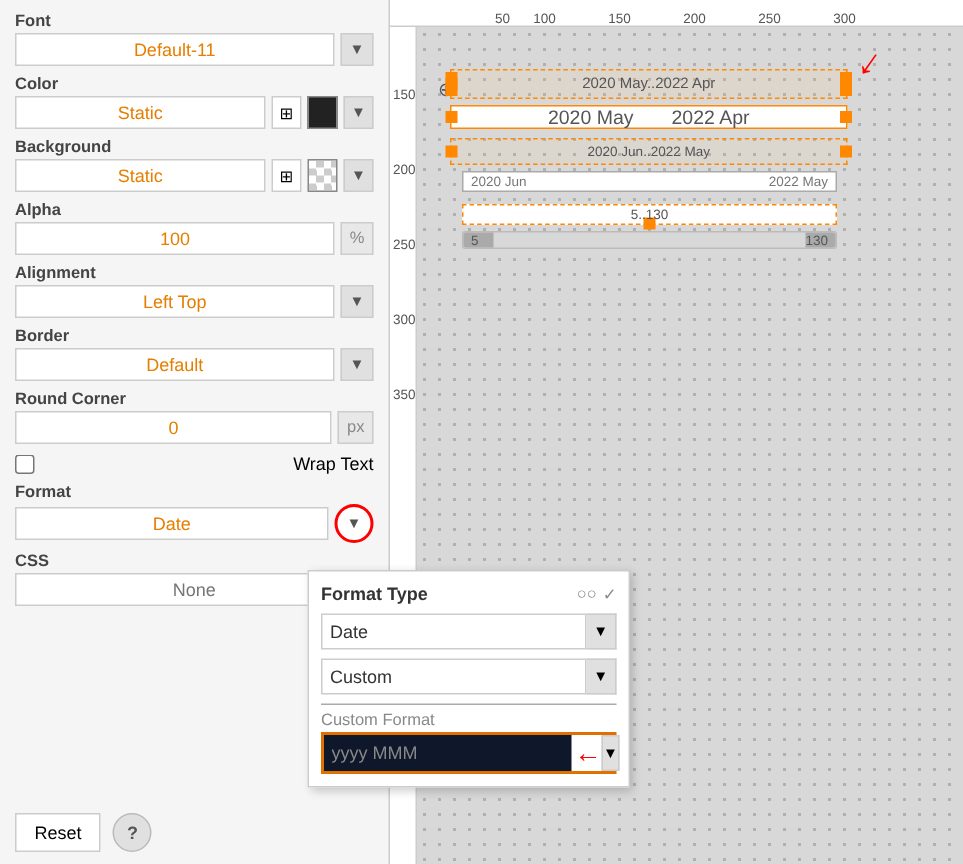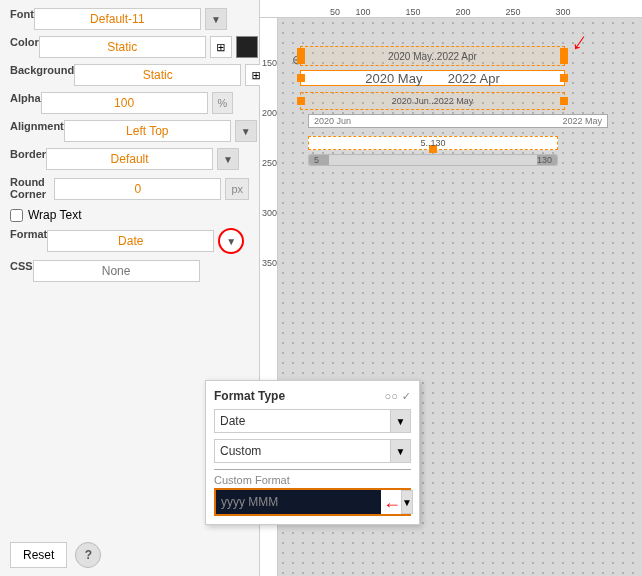--- a/index.html
+++ b/index.html
@@ -28,21 +28,21 @@
 
     .prop-label {
       color: #444;
       font-size: 11px;
       font-weight: bold;
       margin-bottom: 2px;
     }
 
     .prop-row {
       display: flex;
-      flex-direction: row;
+      flex-direction: column;
     }
 
     .input-row {
       display: flex;
       align-items: center;
       gap: 4px;
     }
 
     .text-input {
       border: 1px solid #ccc;
@@ -109,20 +109,21 @@
       border: 1px solid #ccc;
       height: 22px;
       display: flex;
       align-items: center;
     }
 
     .checkbox-row {
       display: flex;
       align-items: center;
       gap: 5px;
+      justify-content: space-between;
     }
 
     .checkbox-row input[type="checkbox"] {
       width: 13px;
       height: 13px;
       cursor: pointer;
     }
 
     .bottom-buttons {
       display: flex;
@@ -486,21 +487,21 @@
       <span style="position:absolute; top:50%; left:50%; transform:translate(-50%,-50%); font-size:13px; color:#555; white-space:nowrap;">2020 May&nbsp;&nbsp;&nbsp;&nbsp;&nbsp;&nbsp;&nbsp;2022 Apr</span>
     </div>
 
     <div style="position:absolute; top:74px; left:22px; width:265px; height:18px;
                 border: 1.5px dashed #ff8800; background: rgba(255,200,100,0.08);">
       <div style="position:absolute; left:-4px; top:50%; transform:translateY(-50%); width:8px; height:8px; background:#ff8800;"></div>
       <div style="position:absolute; right:-4px; top:50%; transform:translateY(-50%); width:8px; height:8px; background:#ff8800;"></div>
       <span style="position:absolute; top:50%; left:50%; transform:translate(-50%,-50%); font-size:9px; color:#555; white-space:nowrap;">2020 Jun..2022 May</span>
     </div>
 
-    <div style="position:absolute; top:96px; left:30px; width:300px; height:14px;
+    <div style="position:absolute; top:96px; left:30px; width:250px; height:14px;
                 border: 1px solid #aaa; background: white; padding-left: 48px;">
       <span style="position:absolute; top:50%; left:5px; transform:translateY(-50%); font-size:9px; color:#777; white-space:nowrap;">2020 Jun</span>
       <span style="position:absolute; top:50%; right:5px; transform:translateY(-50%); font-size:9px; color:#777; white-space:nowrap;">2022 May</span>
     </div>
 
     <div style="position:absolute; top:118px; left:30px; width:250px; height:14px;
                 border: 1.5px dashed #ff8800; background: white;">
       <div style="position:absolute; bottom:-4px; left:50%; transform:translateX(-50%); width:8px; height:8px; background:#ff8800;"></div>
       <span style="position:absolute; top:50%; left:50%; transform:translate(-50%,-50%); font-size:9px; color:#555; white-space:nowrap;">5..130</span>
     </div>

